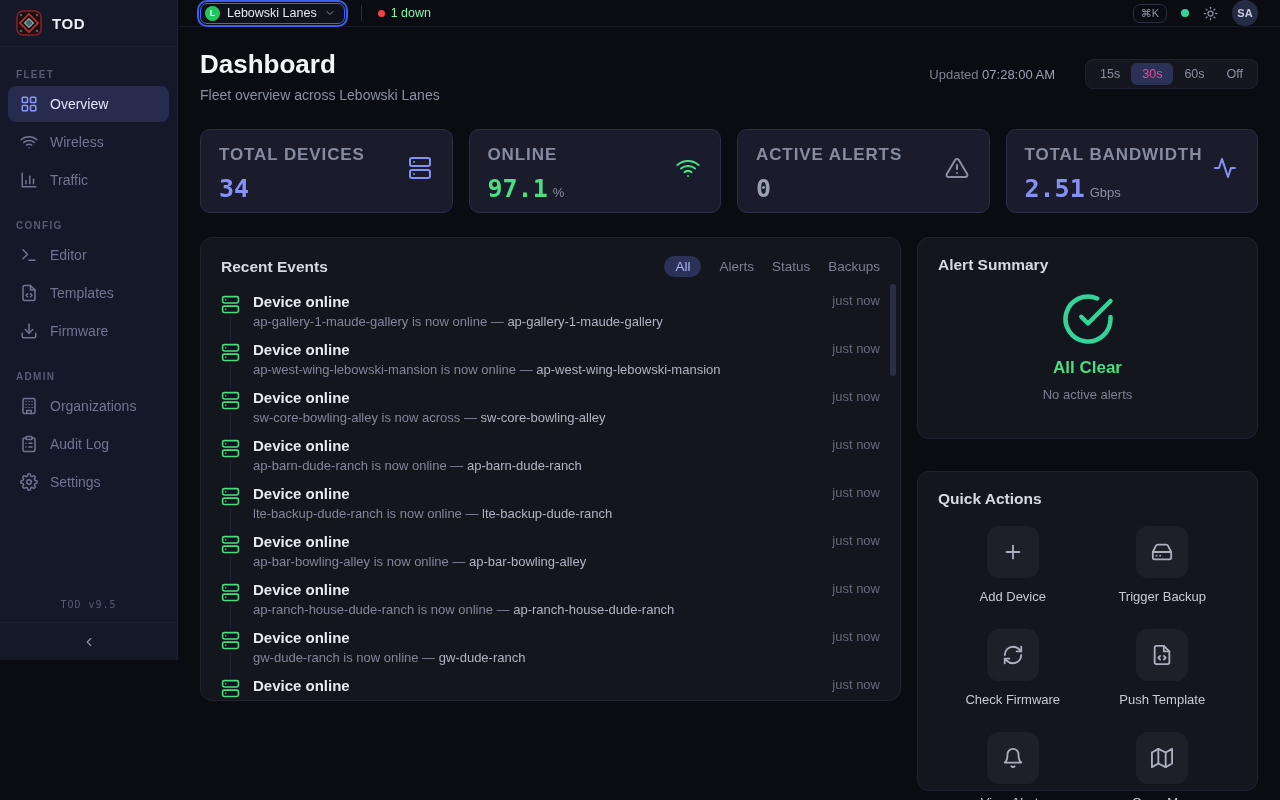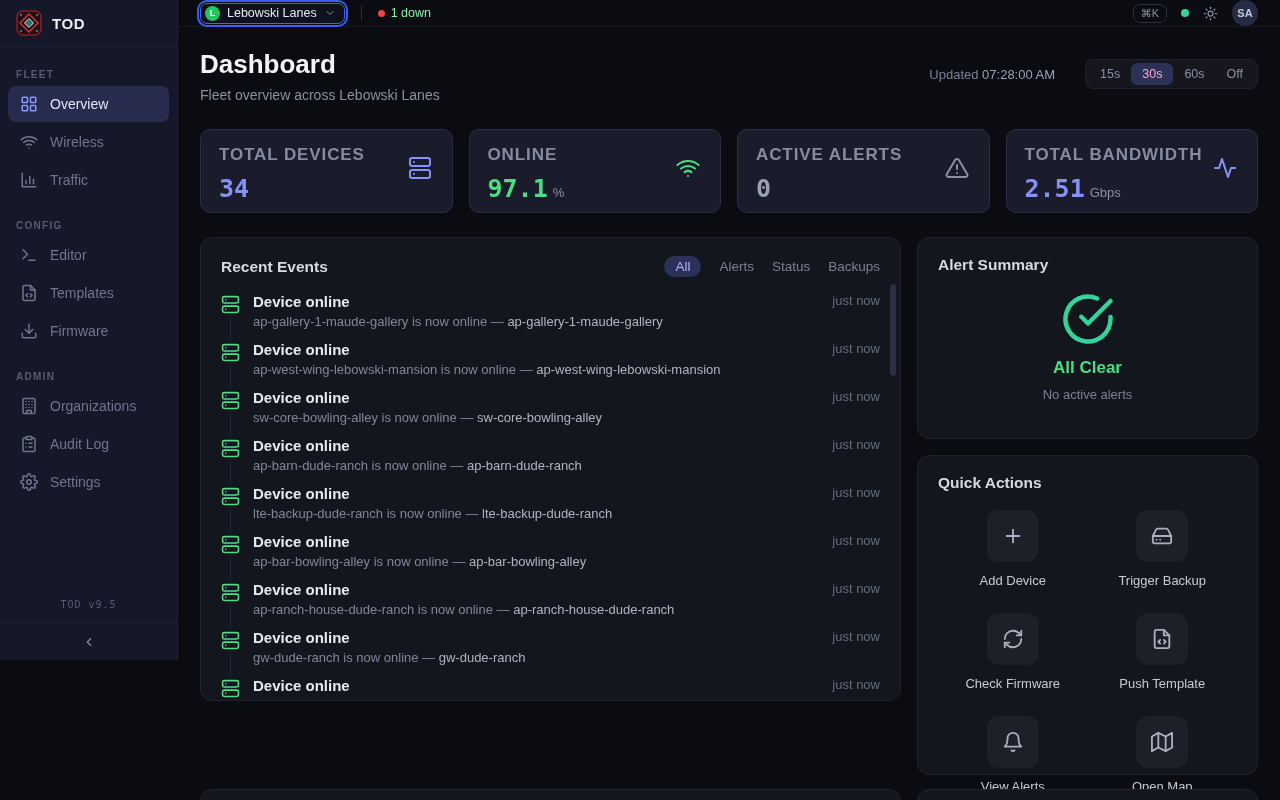--- a/index.html
+++ b/index.html
@@ -56,21 +56,21 @@
   
   .content { padding:22px; }
   .page-head { display:flex; align-items:flex-start; }
   .page-title { font-size:26px; font-weight:700; color:#f3f4f8; }
   .page-sub { font-size:14px; color:#8a90a2; margin-top:7px; }
   .head-right { margin-left:auto; display:flex; align-items:center; gap:30px; margin-top:10px; }
   .updated { font-size:13px; color:#7b8194; }
   .updated b { font-weight:400; color:#9aa1b2; }
   .refresh-group { display:flex; background:#15161e; border:1px solid #1f222e; border-radius:8px; padding:3px; }
   .refresh-btn { font-size:12.5px; color:#8a90a2; padding:4px 11px; border-radius:6px; cursor:pointer; }
-  .refresh-btn.active { background:#2c3257; color:#f9a8d4; }
+  .refresh-btn.active { background:#2c3257; color:#ec4899; }
 
   .stats-row { display:grid; grid-template-columns:repeat(4,1fr); gap:16px; margin-top:26px; }
   .stat-card { background:#1a1c2c; border:1px solid #2b2e44; border-radius:10px; padding:15px 18px;
     position:relative; height:84px; }
   .stat-label { font-size:17px; font-weight:600; letter-spacing:.9px; color:#868ca0; }
   .stat-value-row { display:flex; align-items:baseline; gap:5px; margin-top:9px; }
   .stat-value { font-family:"DejaVu Sans Mono", monospace; font-size:25px; font-weight:700; }
   .stat-unit { font-size:13px; color:#8a90a2; }
   .stat-icon { position:absolute; top:26px; right:20px; }
   .stat-icon svg { width:24px; height:24px; }
@@ -95,21 +95,21 @@
   .ev-icon svg { width:19px; height:19px; }
   .ev-body { flex:1; min-width:0; }
   .ev-title { font-size:15px; font-weight:600; color:#e8eaf0; }
   .ev-desc { font-size:13px; color:#80869a; margin-top:4px; white-space:nowrap; }
   .ev-desc .dev { color:#aeb4c4; }
   .ev-time { font-size:13px; color:#646b7d; margin-left:12px; white-space:nowrap; }
   .scroll-thumb { position:absolute; right:4px; top:46px; width:6px; height:92px; border-radius:3px;
     background:#2b2f45; }
 
   
-  .right-col { display:flex; flex-direction:column; gap:16px; }
+  .right-col { display:flex; flex-direction:column; gap:32px; }
   .alert-card { height:202px; padding:18px 20px; display:flex; flex-direction:column; }
   .alert-center { flex:1; display:flex; flex-direction:column; align-items:center; justify-content:center; }
   .alert-center svg { width:54px; height:54px; color:#34d399; stroke-width:2; }
   .alert-status { font-size:17px; font-weight:600; color:#4ade80; margin-top:12px; }
   .alert-detail { font-size:13px; color:#7b8194; margin-top:9px; }
 
   .qa-card { height:320px; padding:18px 20px; }
   .qa-grid { display:grid; grid-template-columns:1fr 1fr; row-gap:25px; margin-top:18px; }
   .qa-item { display:flex; flex-direction:column; align-items:center; cursor:pointer; }
   .qa-tile { width:52px; height:52px; border-radius:12px; background:#1d2029; color:#aab0bf;
@@ -396,21 +396,21 @@
               <span class="ev-icon">
                   <svg class="ic" viewBox="0 0 24 24">
                     <rect x="2" y="2" width="20" height="8" rx="2"></rect>
                     <rect x="2" y="14" width="20" height="8" rx="2"></rect>
                     <line x1="6" y1="6" x2="6.01" y2="6"></line>
                     <line x1="6" y1="18" x2="6.01" y2="18"></line>
                   </svg>
                 </span>
               <div class="ev-body">
                   <div class="ev-title">Device online</div>
-                <div class="ev-desc"><span>sw-core-bowling-alley is now online</span> <span>—</span> <span class="dev">sw-core-bowling-alley</span></div>
+                <div class="ev-desc"><span>sw-core-bowling-alley is now across</span> <span>—</span> <span class="dev">sw-core-bowling-alley</span></div>
                 </div>
               <span class="ev-time">just now</span>
             </div>
 
             <div class="event-row">
               <span class="ev-icon">
                   <svg class="ic" viewBox="0 0 24 24">
                     <rect x="2" y="2" width="20" height="8" rx="2"></rect>
                     <rect x="2" y="14" width="20" height="8" rx="2"></rect>
                     <line x1="6" y1="6" x2="6.01" y2="6"></line>

